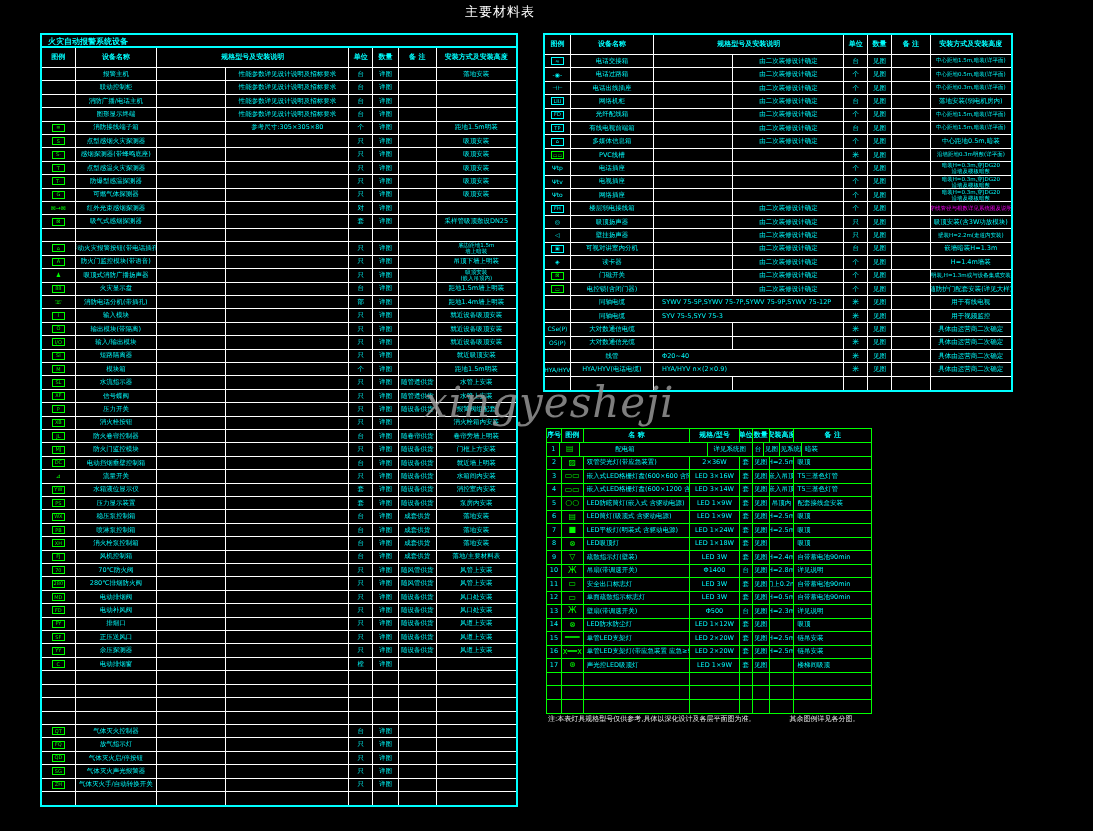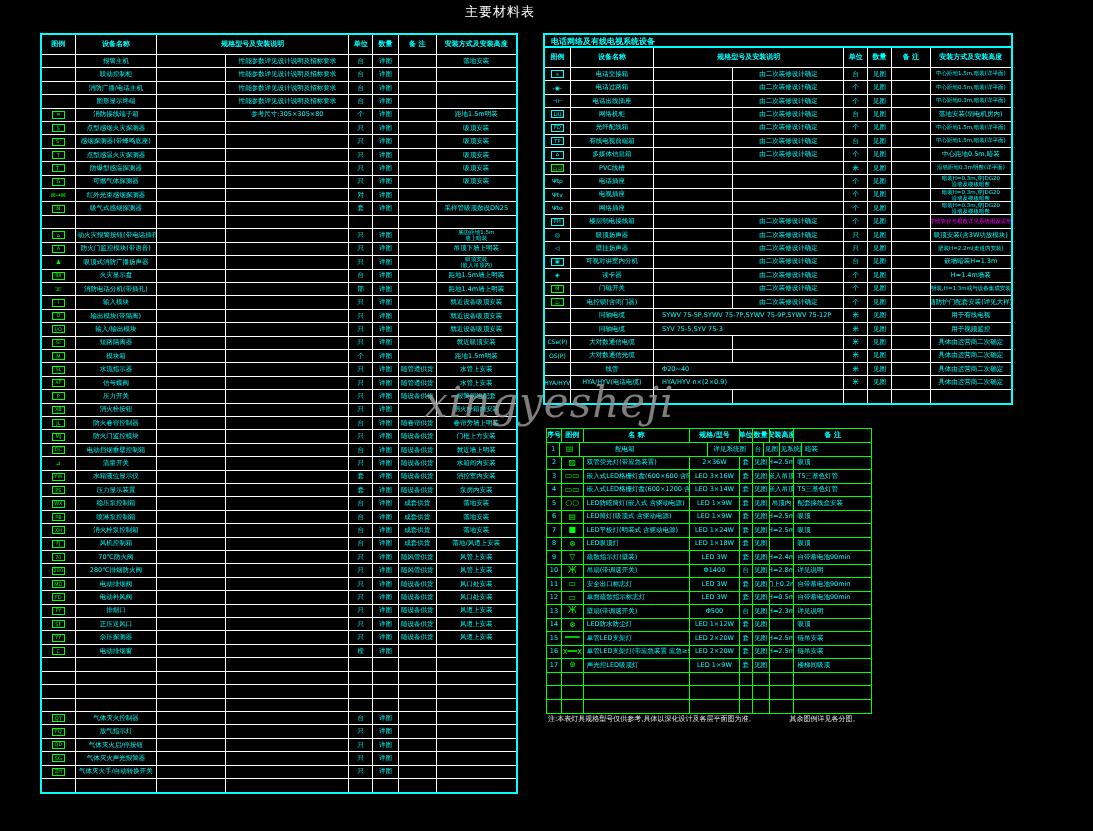--- a/index.html
+++ b/index.html
@@ -39,20 +39,21 @@
          display:flex;gap:34px;white-space:nowrap;}
   .specfull{justify-content:flex-start;padding-left:8px;}
   .magenta{color:#ff00ff !important;}
 </style>
 </head>
 <body>
 
 <div id="page-title" class="abs">主要材料表</div>
 
 <div id="left-table" class="tbl cyan" style="left:40px;top:33px;width:478px;">
+  <div class="band">火灾自动报警系统设备</div>
   <div class="hdr">
       <div class="c" style="width: 34px;">图例</div>
       <div class="c" style="width: 82px;">设备名称</div>
       <div class="c" style="width: 194px;">规格型号及安装说明</div>
       <div class="c" style="width: 24px;">单位</div>
       <div class="c" style="width: 26px;">数量</div>
       <div class="c" style="width: 38px;">备 注</div>
       <div class="c last" style="width: 80px;">安装方式及安装高度</div>
     </div>
   <div class="body">
@@ -487,21 +488,21 @@
       <div class="row">
         <div class="c" style="width: 34px;">
           <span class="icon-box" style="border-color: rgb(0, 255, 0); color: rgb(0, 255, 0);">FJ</span>
         </div>
         <div class="c" style="width: 82px;">风机控制箱</div>
         <div class="c" style="width: 70px;"></div>
         <div class="c" style="width: 124px;"></div>
         <div class="c" style="width: 24px;">台</div>
         <div class="c" style="width: 26px;">详图</div>
         <div class="c" style="width: 38px;">成套供货</div>
-        <div class="c last" style="width: 80px;">落地/风道上安装</div>
+        <div class="c last" style="width: 80px;">落地/主要材料表</div>
       </div>
       <div class="row">
         <div class="c" style="width: 34px;">
           <span class="icon-box" style="border-color: rgb(0, 255, 0); color: rgb(0, 255, 0);">70</span>
         </div>
         <div class="c" style="width: 82px;">70℃防火阀</div>
         <div class="c" style="width: 70px;"></div>
         <div class="c" style="width: 124px;"></div>
         <div class="c" style="width: 24px;">只</div>
         <div class="c" style="width: 26px;">详图</div>
@@ -699,21 +700,20 @@
         <div class="c" style="width: 124px;"></div>
         <div class="c" style="width: 24px;"></div>
         <div class="c" style="width: 26px;"></div>
         <div class="c" style="width: 38px;"></div>
         <div class="c last" style="width: 80px;"></div>
       </div>
     </div>
 </div>
 
 <div id="right-table" class="tbl cyan" style="left:543px;top:33px;width:470px;">
-  <div class="band">电话网络及有线电视系统设备</div>
   <div class="hdr">
       <div class="c" style="width: 26px;">图例</div>
       <div class="c" style="width: 84px;">设备名称</div>
       <div class="c" style="width: 192px;">规格型号及安装说明</div>
       <div class="c" style="width: 24px;">单位</div>
       <div class="c" style="width: 24px;">数量</div>
       <div class="c" style="width: 39px;">备 注</div>
       <div class="c last" style="width: 81px;">安装方式及安装高度</div>
     </div>
   <div class="body">

